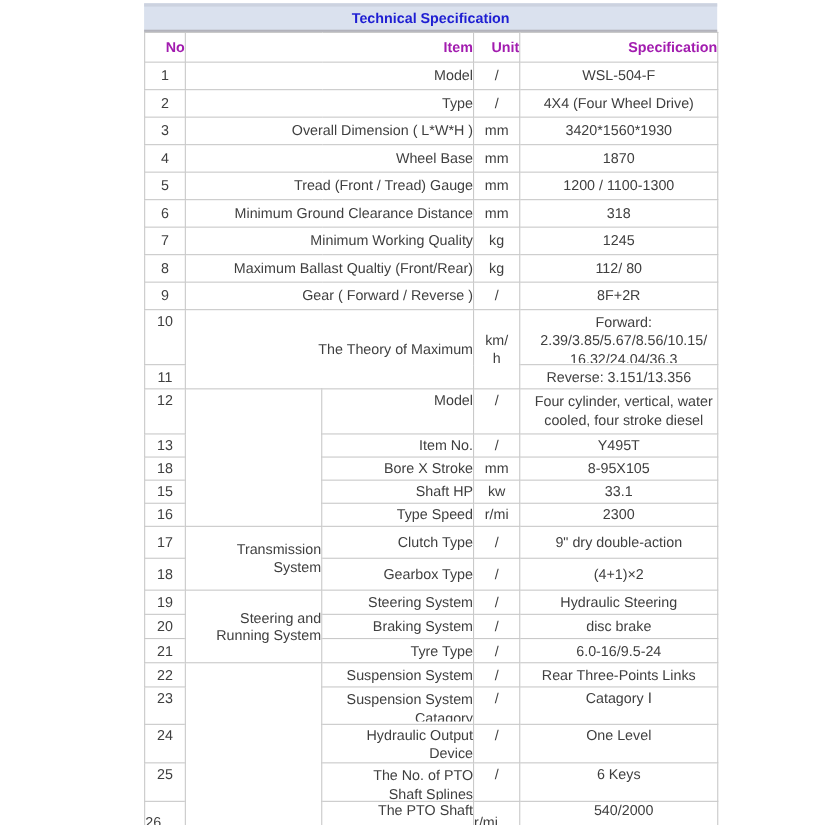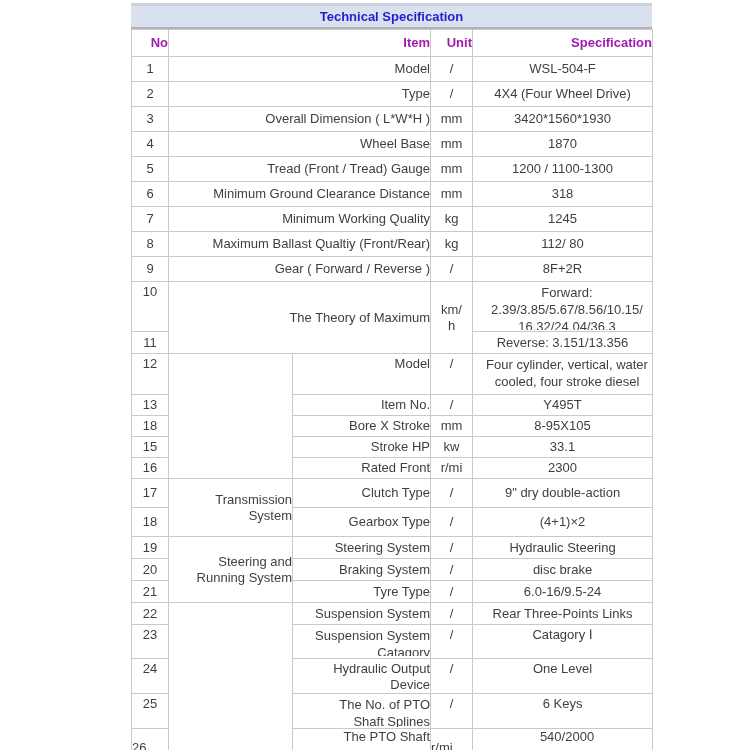--- a/index.html
+++ b/index.html
@@ -140,27 +140,27 @@
       <td class="sp">Y495T</td>
     </tr>
     <tr class="h21">
       <td class="no">18</td>
       <td class="it">Bore X Stroke</td>
       <td class="un">mm</td>
       <td class="sp">8-95X105</td>
     </tr>
     <tr class="h21">
       <td class="no">15</td>
-      <td class="it">Stroke HP</td>
+      <td class="it">Shaft HP</td>
       <td class="un">kw</td>
       <td class="sp">33.1</td>
     </tr>
     <tr class="h21">
       <td class="no">16</td>
-      <td class="it">Rated Front</td>
+      <td class="it">Type Speed</td>
       <td class="un">r/mi</td>
       <td class="sp">2300</td>
     </tr>
 
     <tr class="h29">
       <td class="no">17</td>
       <td class="it keepmid" rowspan="2">Transmission
 System</td>
       <td class="it">Clutch Type</td>
       <td class="un">/</td>

